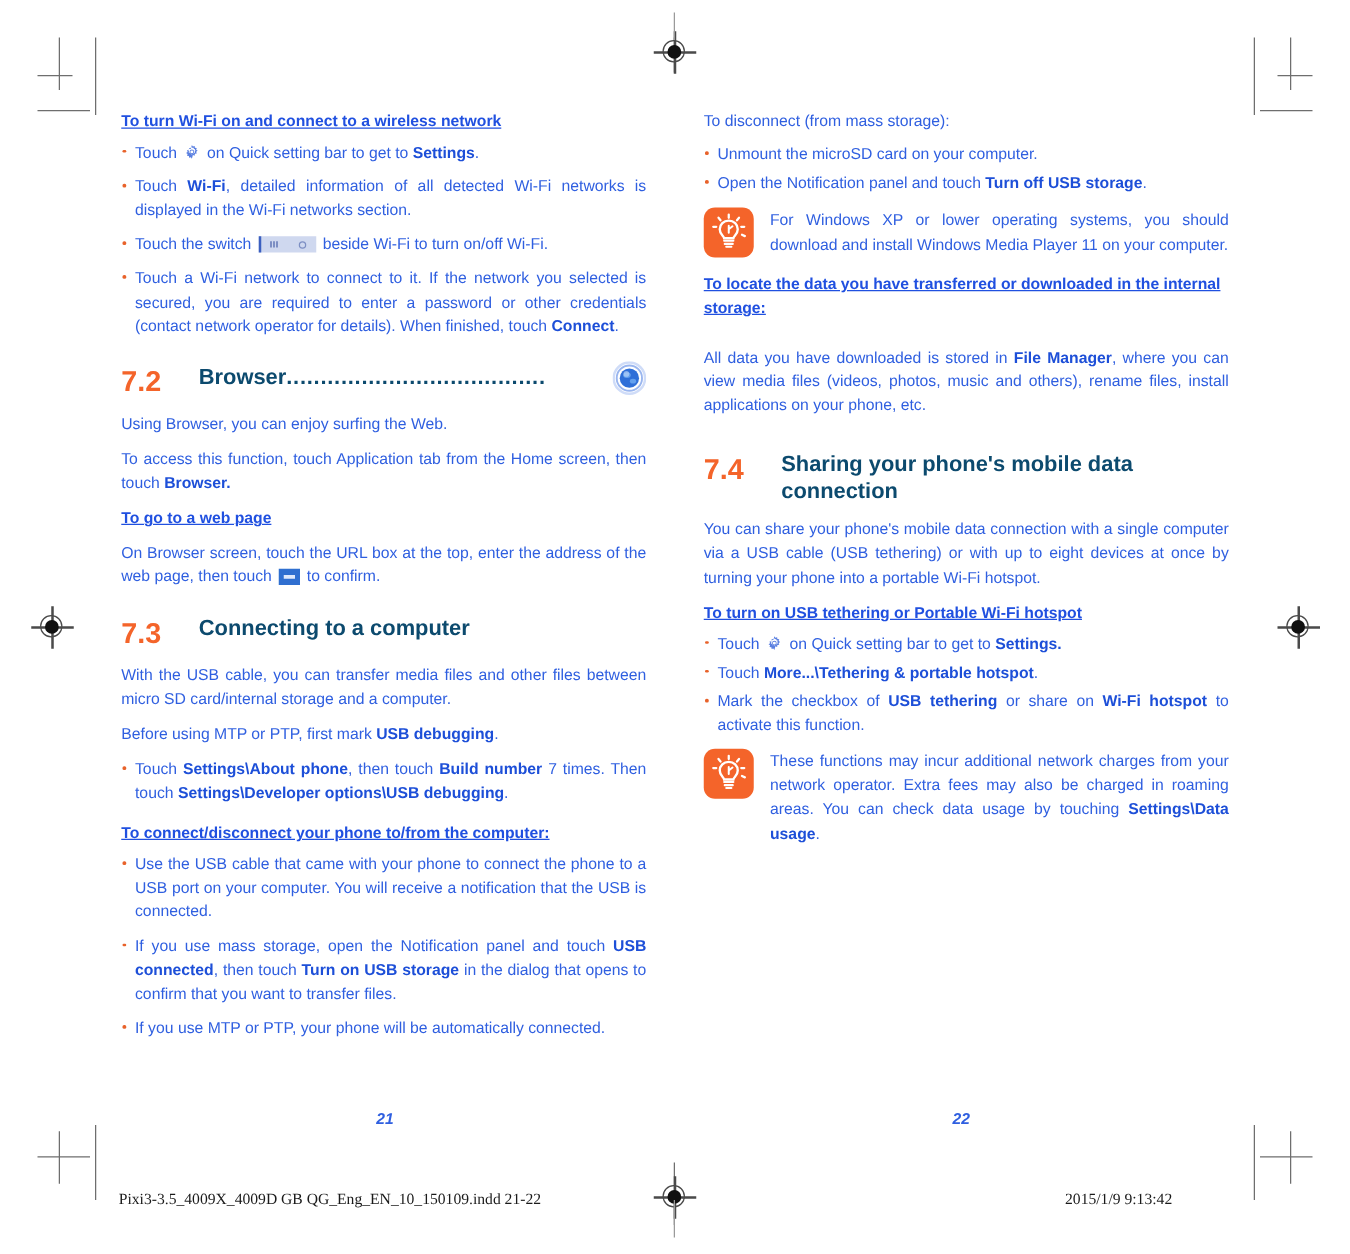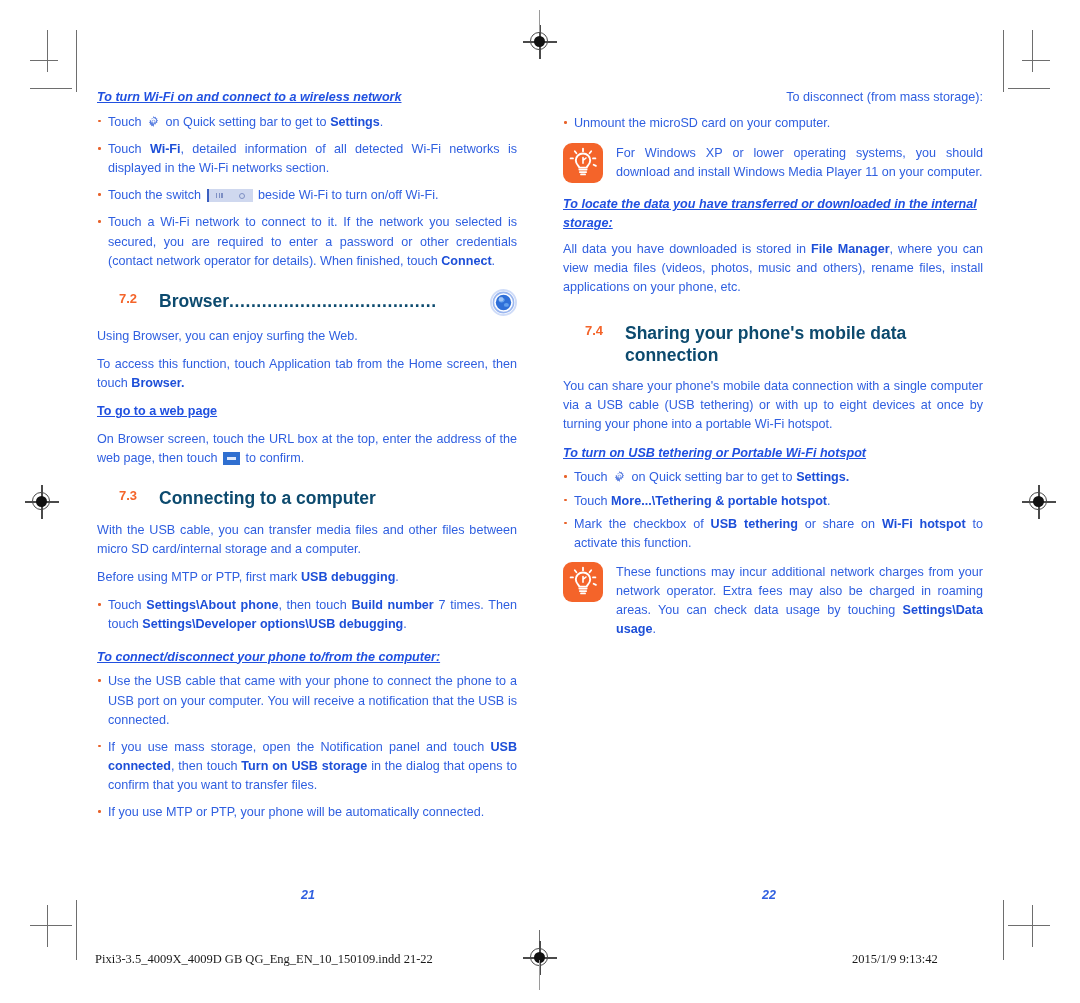--- a/index.html
+++ b/index.html
@@ -76,21 +76,21 @@
 
   
   .subhead {
     font-weight: bold;
     color: #2050e0;
     text-decoration: underline;
     margin: 0 0 9px 0;
     font-size: 12.6px;
     line-height: 1.5;
   }
-  .subhead.tight { margin-bottom: 6px; font-style: italic; }
+  .subhead.tight { margin-bottom: 6px; }
   .subhead.spaced-top { margin-top: 13px; }
 
   
   ul.bullets {
     list-style: none;
     margin: 0 0 9px 0;
     padding: 0;
   }
   ul.bullets li {
     position: relative;
@@ -112,25 +112,24 @@
 
   
   .section-head {
     display: flex;
     align-items: flex-start;
     margin: 20px 0 11px 0;
   }
   .section-num {
     color: #f4642a;
     font-weight: bold;
-    font-size: 13px;
+    font-size: 23px;
     width: 62px;
     flex: none;
     line-height: 1.22;
-    text-align: center;
   }
   .section-title {
     color: #0c4a6e;
     font-weight: bold;
     font-size: 17.5px;
     line-height: 1.22;
     flex: 1;
   }
   .dotleader { letter-spacing: 0.6px; }
 
@@ -382,42 +381,46 @@
       </li>
       <li>If you use MTP or PTP, your phone will be automatically connected.</li>
     </ul>
 
   </div>
 </div>
 
 <div class="page page-right">
   <div class="col-body">
 
-    <p class="para nojust" style="margin-bottom:7px;text-align:right;">To disconnect (from mass storage):</p>
+    <p class="para nojust" style="margin-bottom:7px;">To disconnect (from mass storage):</p>
 
     <ul class="bullets tight">
       <li>Unmount the microSD card on your computer.</li>
+      <li>
+        <span>Open the Notification panel and touch</span>
+        <b>Turn off USB storage</b><span>.</span>
+      </li>
     </ul>
 
     <div class="tip">
       <div class="tip-icon">
         <svg viewBox="0 0 40 40" width="40" height="40">
           <path d="M20 10.5c-4.1 0-7.2 3-7.2 6.8 0 2.4 1.2 4.1 2.3 5.3.7.8 1.1 1.3 1.2 2h7.4c.1-.7.5-1.2 1.2-2 1.1-1.2 2.3-2.9 2.3-5.3 0-3.8-3.1-6.8-7.2-6.8z" fill="none" stroke="#ffffff" stroke-width="1.9"></path>
           <path d="M16.3 26.6h7.4M16.8 29.1h6.4M18 31.4h4.1" stroke="#ffffff" stroke-width="1.7" stroke-linecap="round" fill="none"></path>
           <path d="M20 14.6v5.6M20 17.4l3-2.4" stroke="#ffffff" stroke-width="1.6" stroke-linecap="round" fill="none"></path>
           <path d="M20 5.6v2.6M11.8 8.2l1.6 2M28.2 8.2l-1.6 2M7.6 15.4h2.4M32.4 15.4H30M30.6 21.8l2.3 1.1" stroke="#ffffff" stroke-width="1.8" stroke-linecap="round" fill="none"></path>
         </svg>
       </div>
       <div class="tip-text">For Windows XP or lower operating systems, you should download and install Windows Media Player 11 on your computer.</div>
     </div>
 
     <div class="subhead tight">To locate the data you have transferred or downloaded in the internal storage:</div>
 
 
-    <p class="para" style="margin-top:7px;">
+    <p class="para" style="margin-top:21px;">
       <span>All data you have downloaded is stored in</span>
       <b>File Manager</b><span>, where you can view media files (videos, photos, music and others), rename files, install applications on your phone, etc.</span>
     </p>
 
     <div class="section-head" style="margin-top:26px;">
       <div class="section-num">7.4</div>
       <div class="section-title">
         <span>Sharing your phone's mobile data</span><br>
         <span>connection</span>
       </div>

